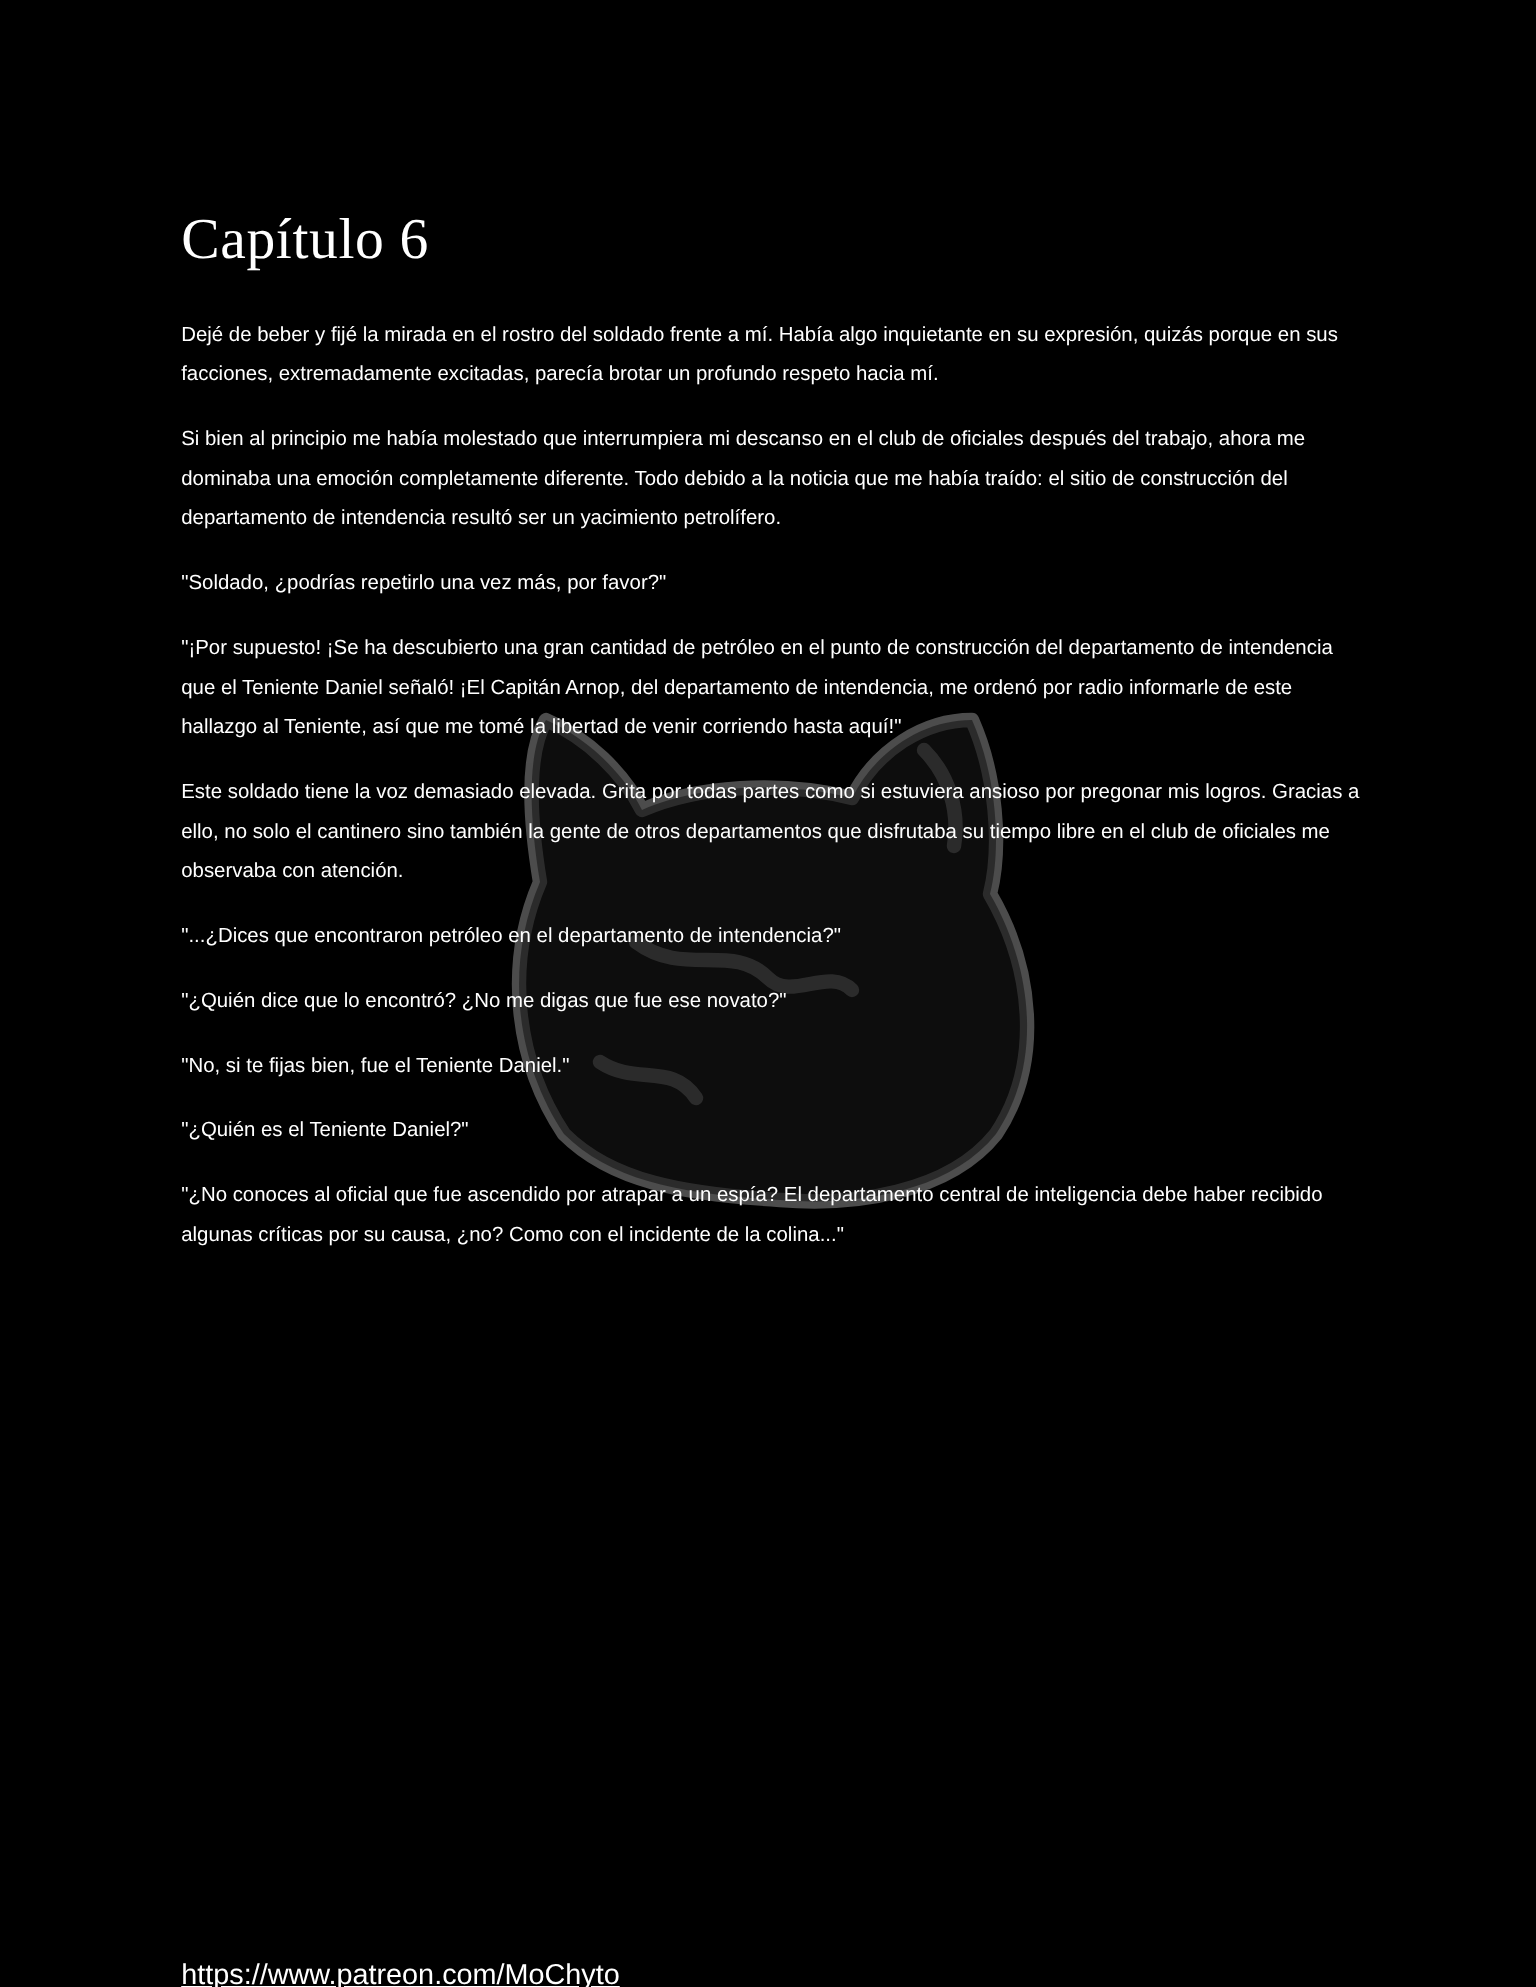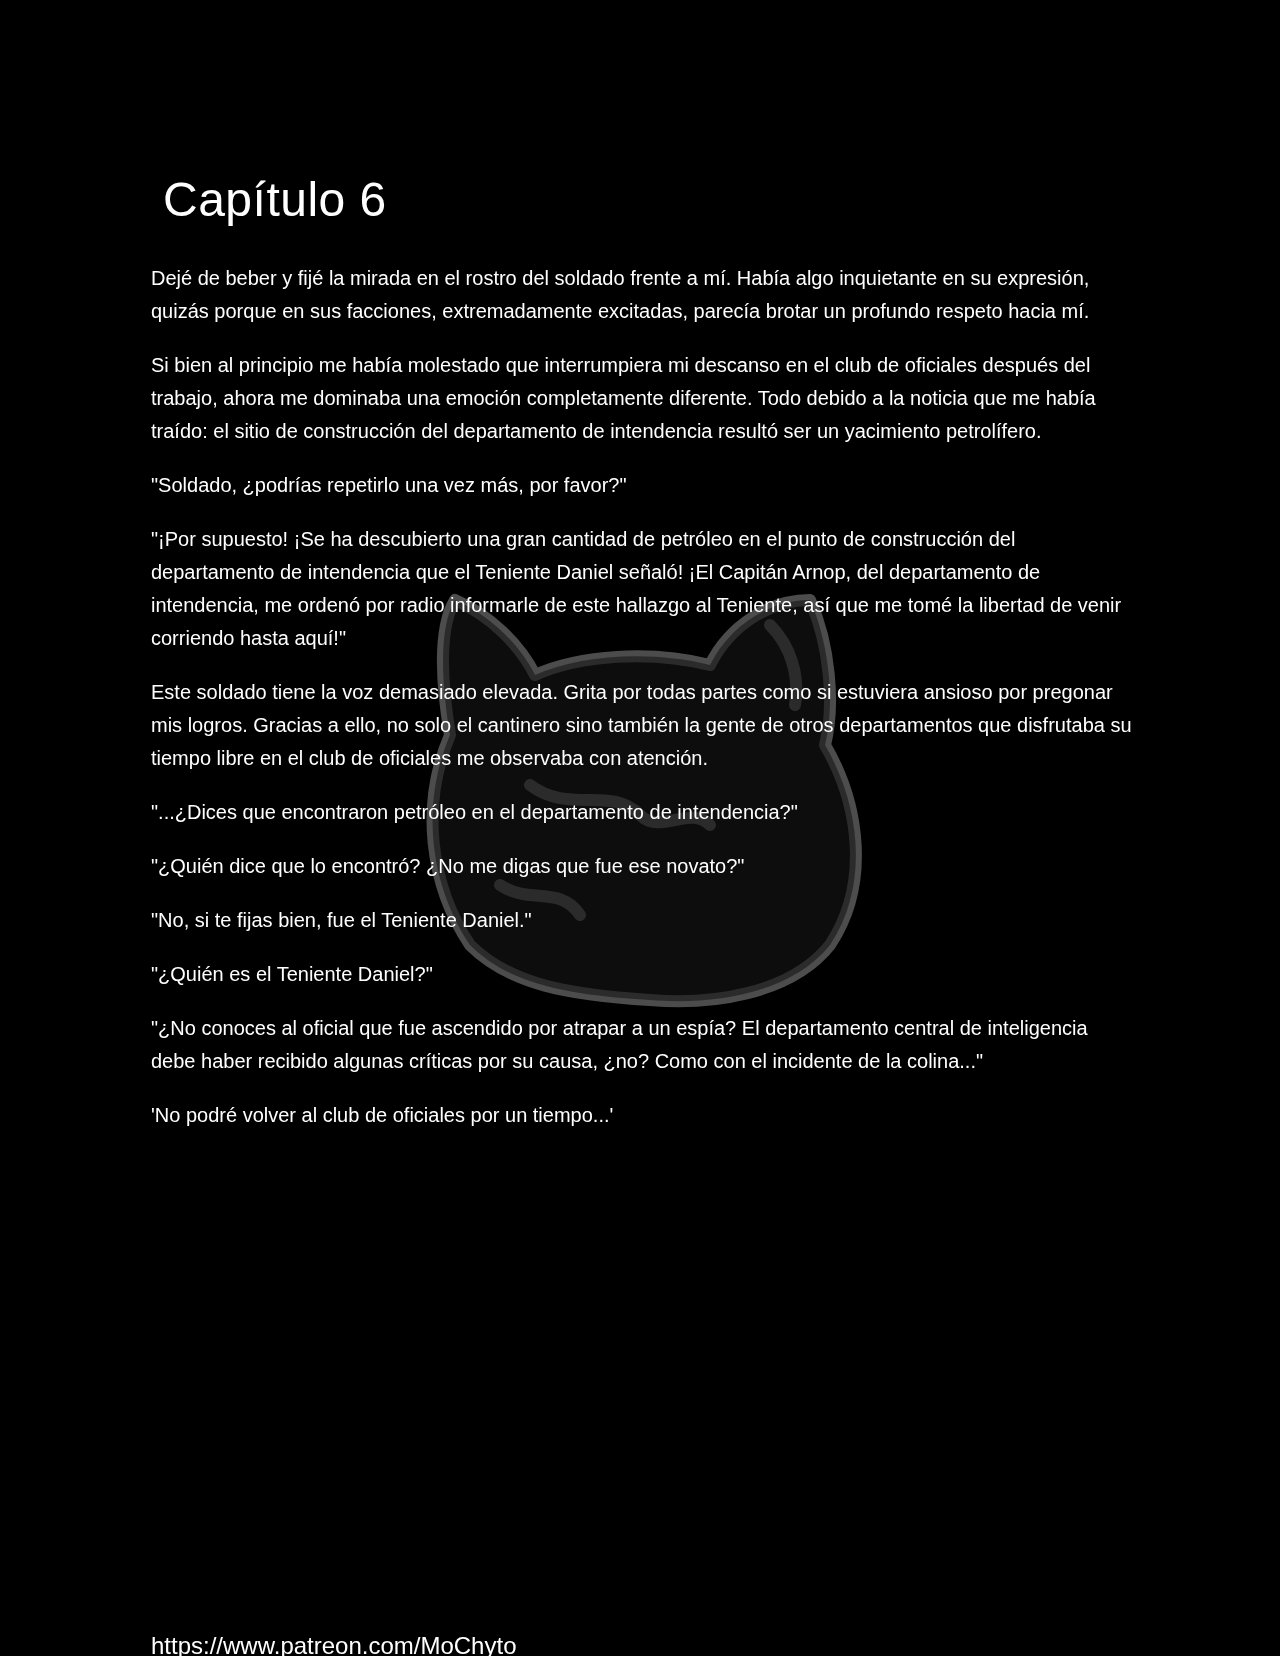--- a/index.html
+++ b/index.html
@@ -1,20 +1,20 @@
 <!DOCTYPE html>
 <html><head>
 <meta charset="utf-8">
 <style>
   html, body { margin:0; padding:0; background:#000; }
   body { width:1280px; height:1656px; position:relative; overflow:hidden;
          font-family:"Liberation Sans", sans-serif; color:#fff; }
   .page { position:absolute; left:151px; top:168px; width:985px; }
-  h1 { font-weight:400; font-size:48px; margin:0 0 30px 12px; line-height:64px; letter-spacing:0.5px; }
-  p { font-size:20px; line-height:33px; margin:0 0 21px 0; }
+  h1 { font-weight:400; font-size:48px; margin:0 0 30px 0; line-height:64px; letter-spacing:0.5px;font-family:Liberation Serif, serif; }
+  p { font-size:17px; line-height:33px; margin:0 0 21px 0; }
   .footer { position:absolute; left:151px; top:1632px; font-size:24px;text-decoration:underline; }
   .wm { position:absolute; left:410px; top:585px; width:500px; height:425px; pointer-events:none; }
 </style>
 </head>
 <body>
 
 <svg class="wm" viewBox="0 0 500 425">
   <g fill="none" stroke="#5a5a5a" stroke-width="12" stroke-linecap="round" stroke-linejoin="round" opacity="0.85">
     <path d="M60 360 C20 300 10 220 40 150 C30 90 30 40 45 15 C80 30 110 60 125 90 C170 70 240 65 300 80 C320 40 360 15 400 15 C420 60 425 120 415 160 C450 220 460 300 420 360 C380 410 300 420 240 415 C160 410 100 400 60 360 Z"></path>
     <path d="M120 200 C160 230 200 200 230 230 C250 250 280 220 300 240"></path>
@@ -29,16 +29,15 @@
   <p>Dejé de beber y fijé la mirada en el rostro del soldado frente a mí. Había algo inquietante en su expresión, quizás porque en sus facciones, extremadamente excitadas, parecía brotar un profundo respeto hacia mí.</p>
   <p>Si bien al principio me había molestado que interrumpiera mi descanso en el club de oficiales después del trabajo, ahora me dominaba una emoción completamente diferente. Todo debido a la noticia que me había traído: el sitio de construcción del departamento de intendencia resultó ser un yacimiento petrolífero.</p>
   <p>"Soldado, ¿podrías repetirlo una vez más, por favor?"</p>
   <p>"¡Por supuesto! ¡Se ha descubierto una gran cantidad de petróleo en el punto de construcción del departamento de intendencia que el Teniente Daniel señaló! ¡El Capitán Arnop, del departamento de intendencia, me ordenó por radio informarle de este hallazgo al Teniente, así que me tomé la libertad de venir corriendo hasta aquí!"</p>
   <p>Este soldado tiene la voz demasiado elevada. Grita por todas partes como si estuviera ansioso por pregonar mis logros. Gracias a ello, no solo el cantinero sino también la gente de otros departamentos que disfrutaba su tiempo libre en el club de oficiales me observaba con atención.</p>
   <p>"...¿Dices que encontraron petróleo en el departamento de intendencia?"</p>
   <p>"¿Quién dice que lo encontró? ¿No me digas que fue ese novato?"</p>
   <p>"No, si te fijas bien, fue el Teniente Daniel."</p>
   <p>"¿Quién es el Teniente Daniel?"</p>
   <p>"¿No conoces al oficial que fue ascendido por atrapar a un espía? El departamento central de inteligencia debe haber recibido algunas críticas por su causa, ¿no? Como con el incidente de la colina..."</p>
-  <p>'No podré volver al club de oficiales por un tiempo...'</p>
 </div>
 
 <div class="footer">https://www.patreon.com/MoChyto</div>
 
 </body></html>

